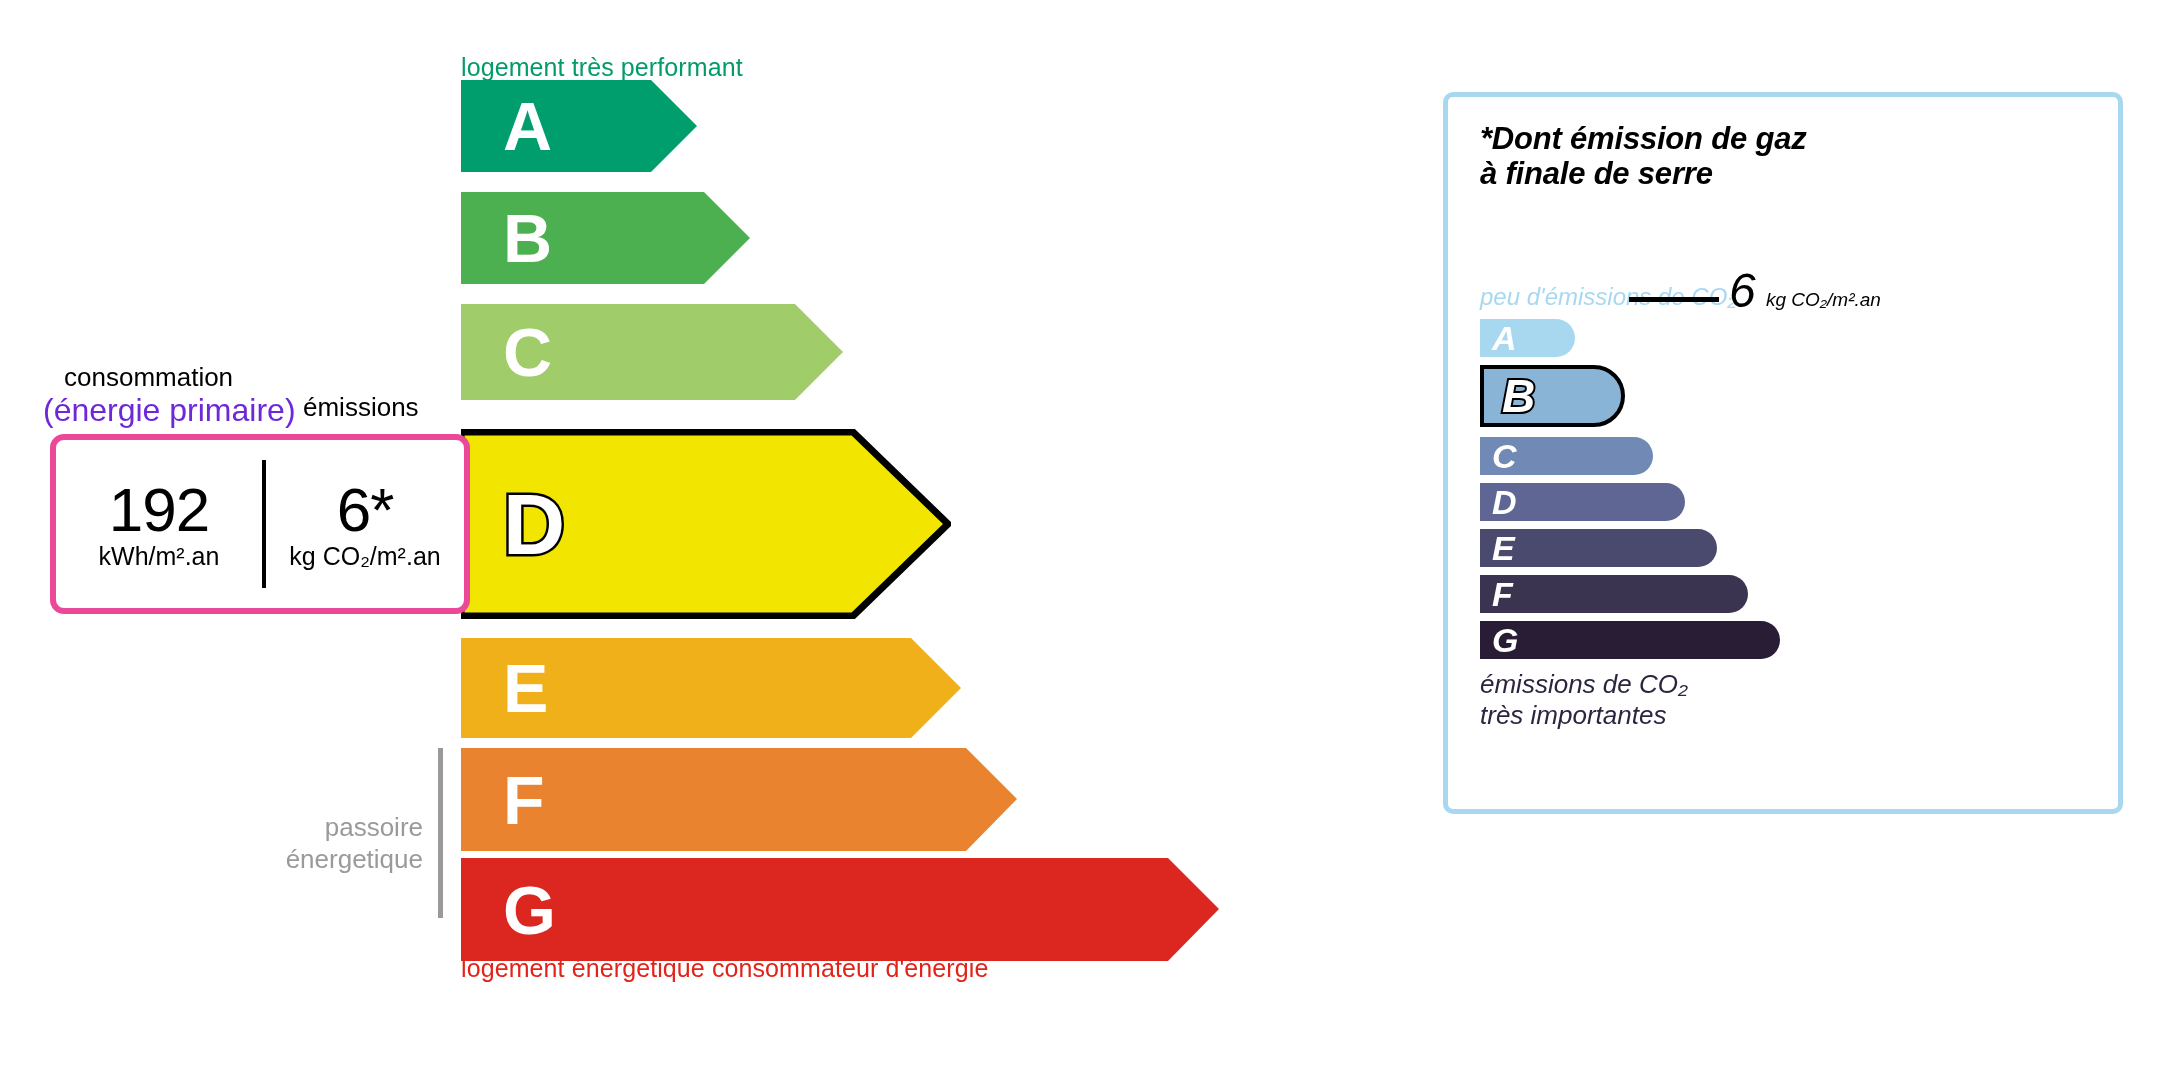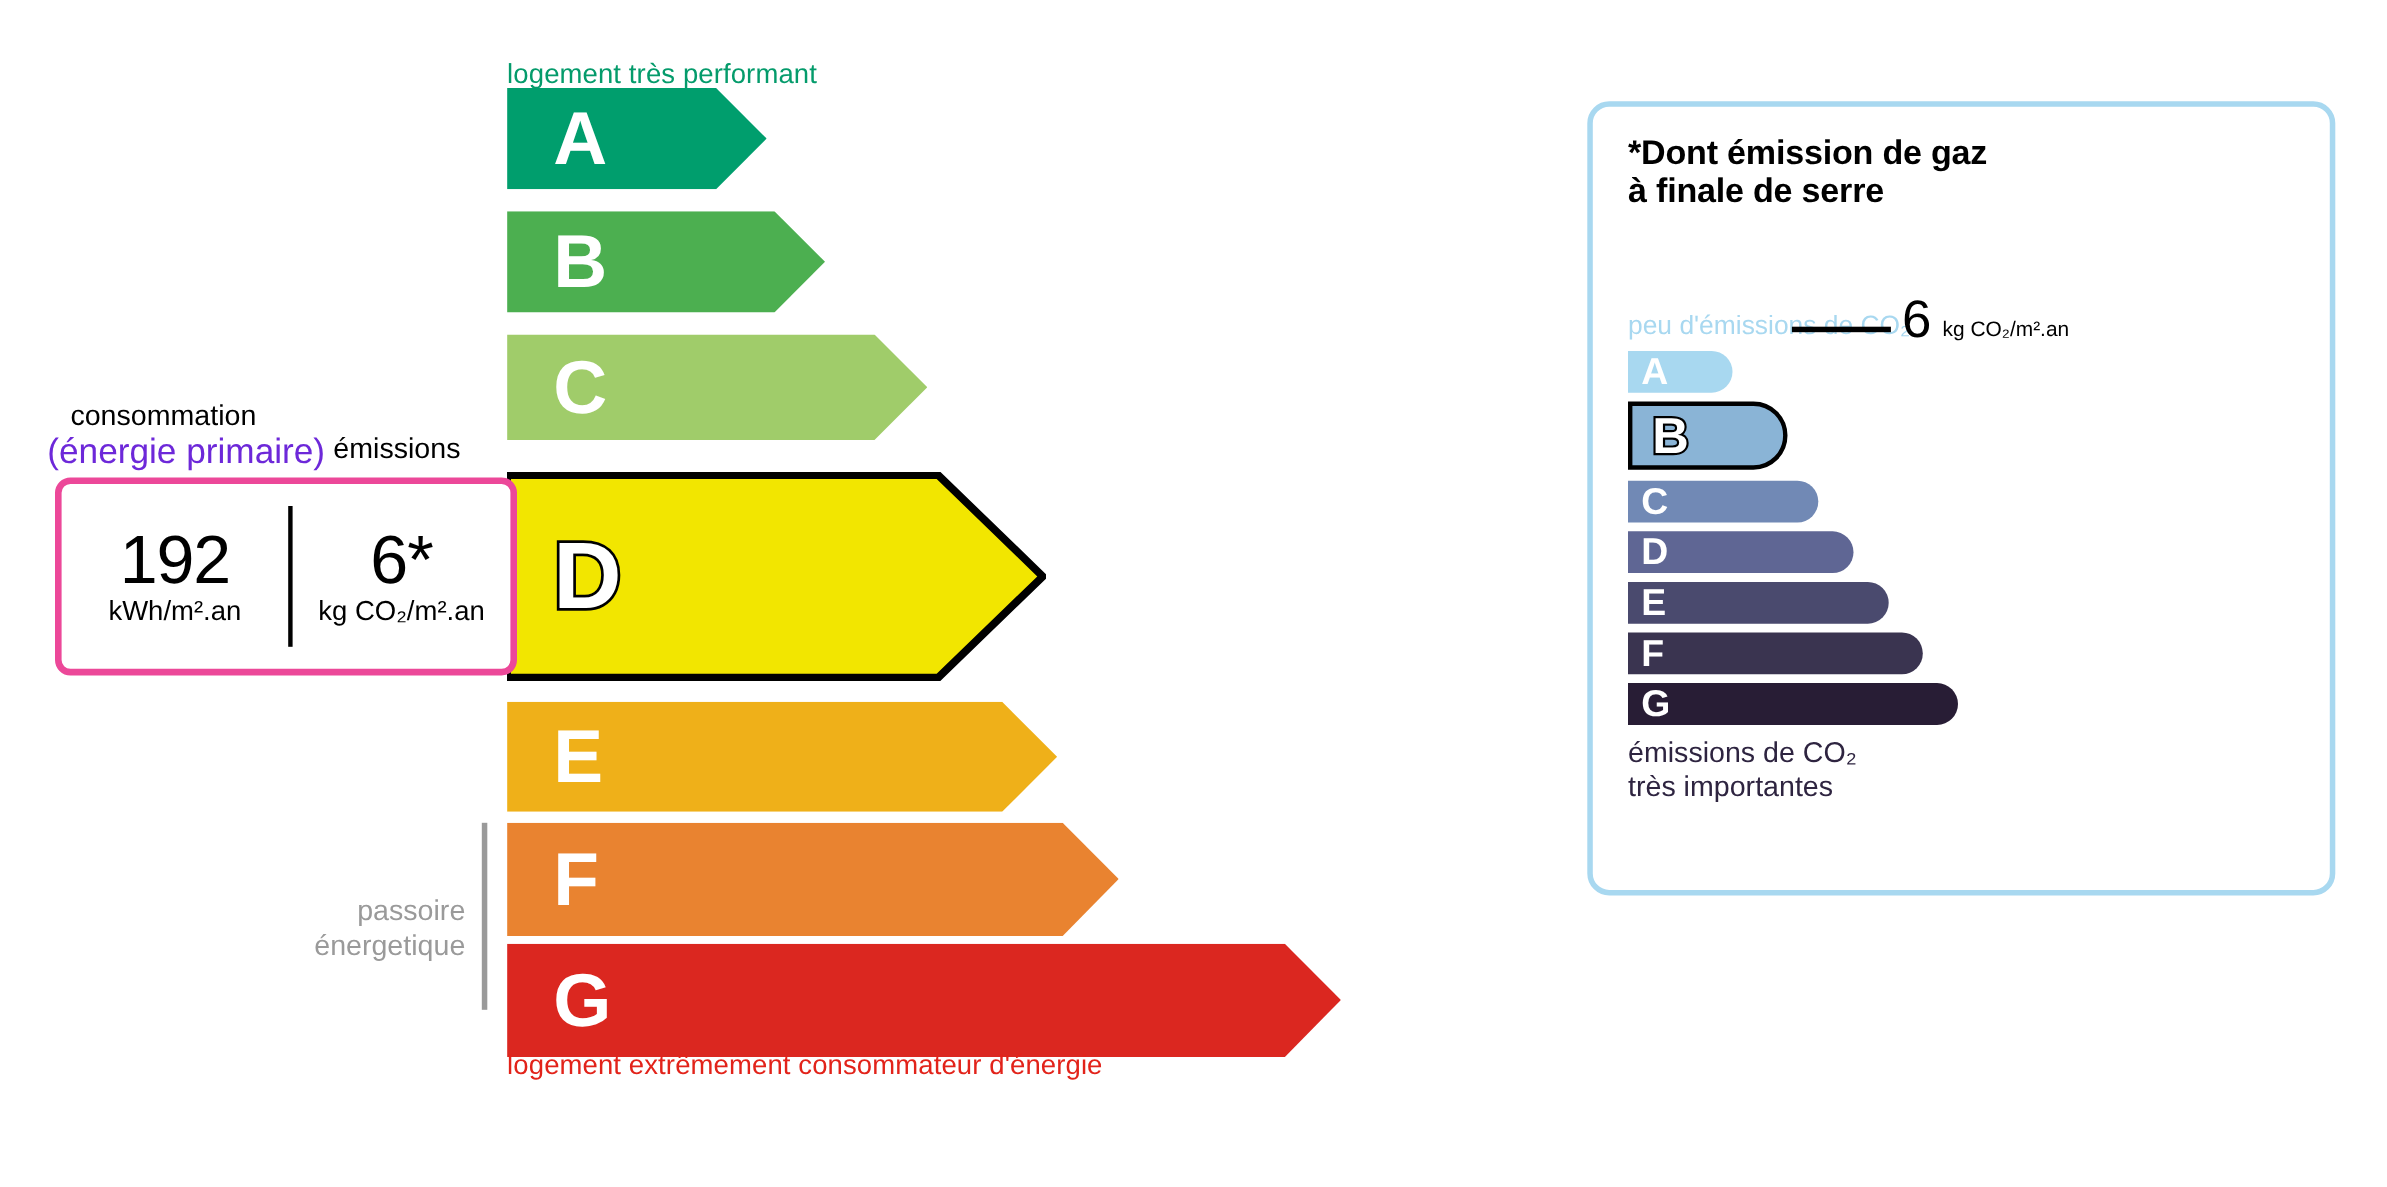--- a/index.html
+++ b/index.html
@@ -135,23 +135,24 @@
     width: 155px;
     line-height: 1.22;
   }
 
   
   #co2-panel {
     position: absolute;
     left: 1443px; top: 92px;
     width: 680px; height: 722px;
     border: 5px solid #a8d8f0;
-    border-radius: 20px;
+    border-radius: 10px;
     background: #ffffff;
     box-sizing: border-box;
+    font-style: italic;
   }
   #co2-title {
     position: absolute;
     left: 32px; top: 25px;
     font-size: 31px;
     font-weight: bold;
     color: #000;
     line-height: 1.12;
     font-family: "Liberation Sans", sans-serif;
     letter-spacing: -.2px;
@@ -272,21 +273,21 @@
     <span class="letter">F</span>
   </div>
 
   <div class="erow" id="erow-G" style="top:858px; height:103px; width:758px;">
     <svg width="758" height="103" viewBox="0 0 758 103">
       <polygon points="0,0 707,0 758,51 707,103 0,103" fill="#db2720"></polygon>
     </svg>
     <span class="letter">G</span>
   </div>
 
-  <div class="abs" id="caption-bottom">logement extrêmement consommateur d'énergie</div>
+  <div class="abs" id="caption-bottom">logement énergetique consommateur d'énergie</div>
 
   <div class="abs" id="hdr-consommation">consommation</div>
   <div class="abs" id="hdr-energie-primaire">(énergie primaire)</div>
   <div class="abs" id="hdr-emissions">émissions</div>
 
   <div id="value-box">
     <div class="vb-inner">
       <div class="vb-cell left">
         <div class="vb-num">192</div>
         <div class="vb-unit">kWh/m².an</div>

